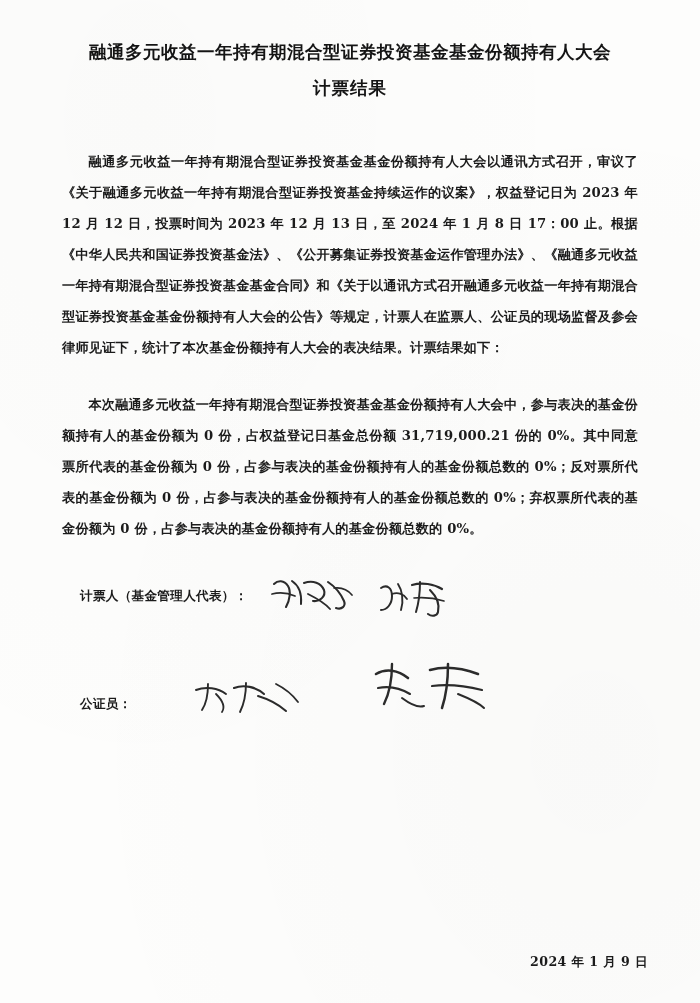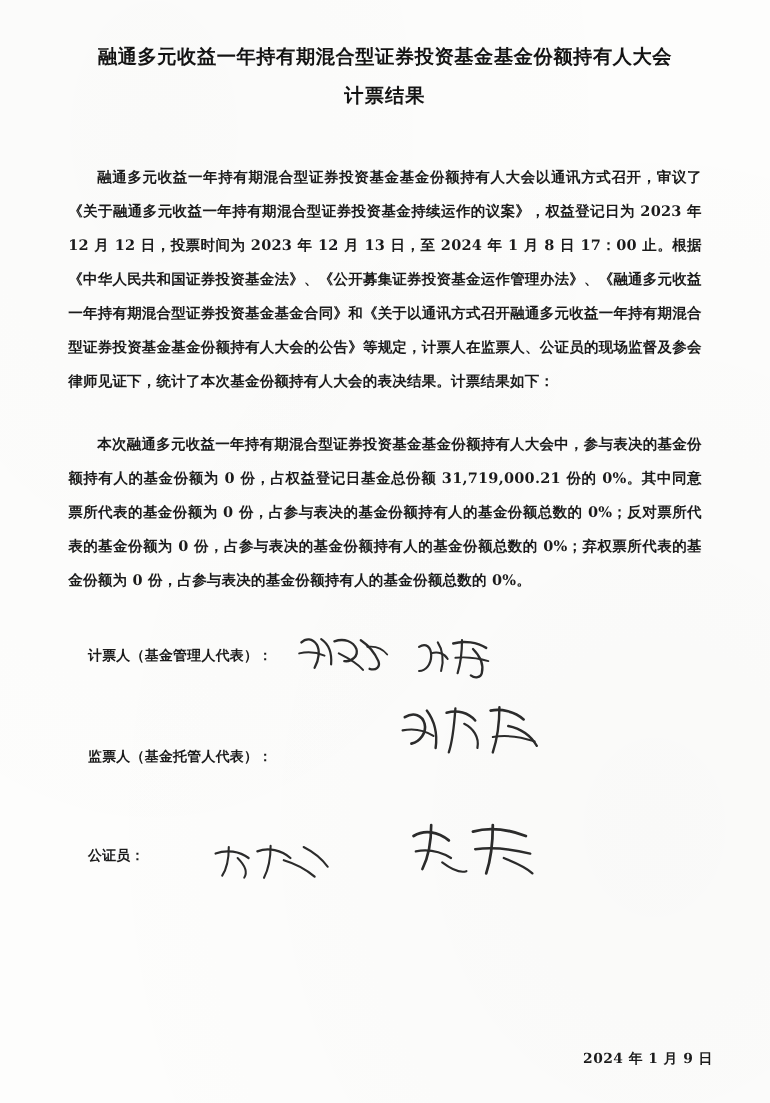--- a/index.html
+++ b/index.html
@@ -140,41 +140,23 @@
           <path d="M16 18 C22 16, 28 18, 31 23" stroke-width="1.8"></path>
           <path d="M22 8 C26 14, 28 24, 25 34" stroke-width="1.9"></path>
           <path d="M36 9 C46 6, 58 8, 66 13" stroke-width="2.2"></path>
           <path d="M44 6 C44 16, 43 26, 40 36" stroke-width="2"></path>
           <path d="M54 14 C60 20, 64 28, 62 36 C61 40, 56 41, 52 38" stroke-width="2.1"></path>
           <path d="M38 22 C48 21, 58 22, 68 25" stroke-width="1.7"></path>
         </svg>
       </span>
     </div>
 
-    <div class="sig-row" style="height:86px;">
-      <span class="sig-label" style="top:26px;">监票人（基金托管人代表）：</span>
-
-      <span class="sig-ink" style="left:282px; top:-16px;">
-        <svg class="hand" width="130" height="58" viewBox="0 0 130 58" aria-hidden="true">
-          <path d="M6 14 C14 9, 22 12, 24 20 C26 28, 20 36, 12 38" stroke-width="2.4"></path>
-          <path d="M4 26 C14 24, 24 26, 32 31" stroke-width="2"></path>
-          <path d="M26 8 C32 16, 36 28, 34 42" stroke-width="2.2"></path>
-          <path d="M44 10 C54 7, 64 10, 70 17" stroke-width="2.3"></path>
-          <path d="M52 6 C51 20, 50 34, 46 46" stroke-width="2.1"></path>
-          <path d="M60 20 C68 24, 74 32, 72 42" stroke-width="2"></path>
-          <path d="M84 8 C94 6, 106 9, 114 16" stroke-width="2.4"></path>
-          <path d="M92 5 C92 20, 90 34, 86 46" stroke-width="2.2"></path>
-          <path d="M100 22 C110 24, 120 30, 126 40" stroke-width="2.1"></path>
-          <path d="M86 32 C98 30, 112 32, 124 36" stroke-width="1.8"></path>
-        </svg>
-      </span>
-    </div>
 
     <div class="sig-row" style="height:80px;">
-      <span class="sig-label" style="top:30px;">公证员：</span>
+      <span class="sig-label" style="top:42px;">公证员：</span>
 
       <span class="sig-ink" style="left:112px; top:22px;">
         <svg class="hand" width="110" height="42" viewBox="0 0 110 42" aria-hidden="true">
           <path d="M4 14 C14 10, 26 12, 34 18" stroke-width="2"></path>
           <path d="M16 8 C16 18, 14 28, 10 34" stroke-width="1.9"></path>
           <path d="M24 18 C30 24, 34 30, 30 36" stroke-width="1.8"></path>
           <path d="M42 12 C52 8, 64 11, 72 18" stroke-width="2.1"></path>
           <path d="M54 7 C54 18, 52 28, 48 36" stroke-width="1.9"></path>
           <path d="M66 20 C76 23, 86 28, 94 35" stroke-width="2"></path>
           <path d="M84 8 C92 12, 100 18, 106 26" stroke-width="1.8"></path>

